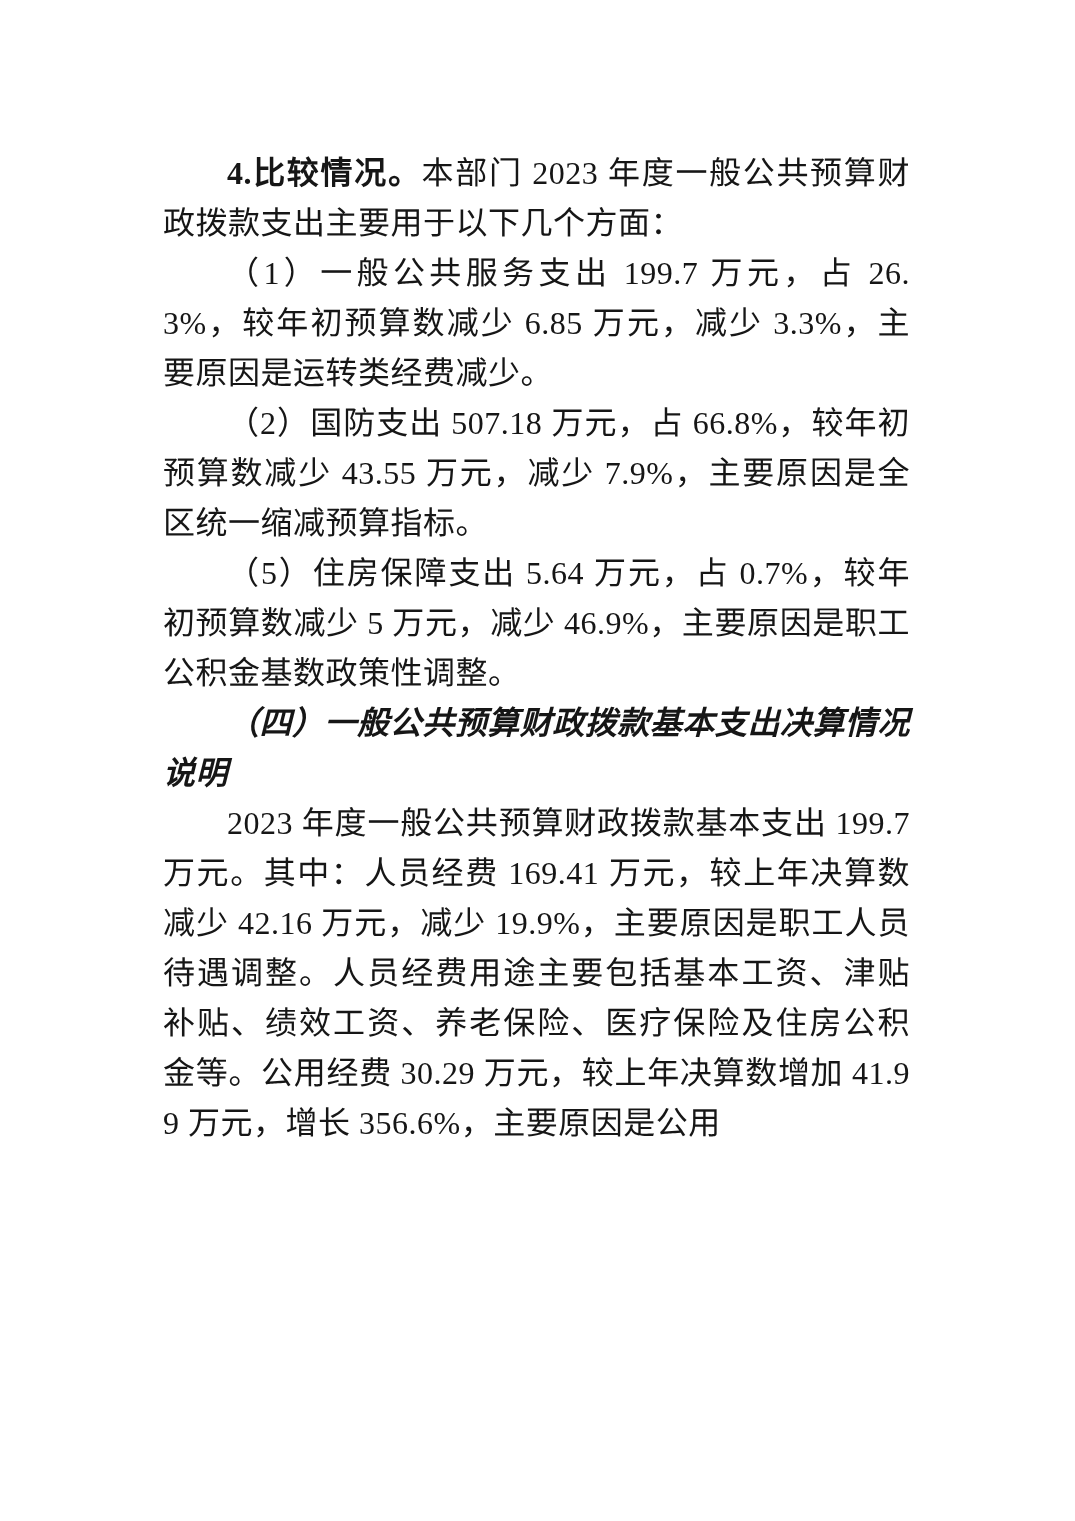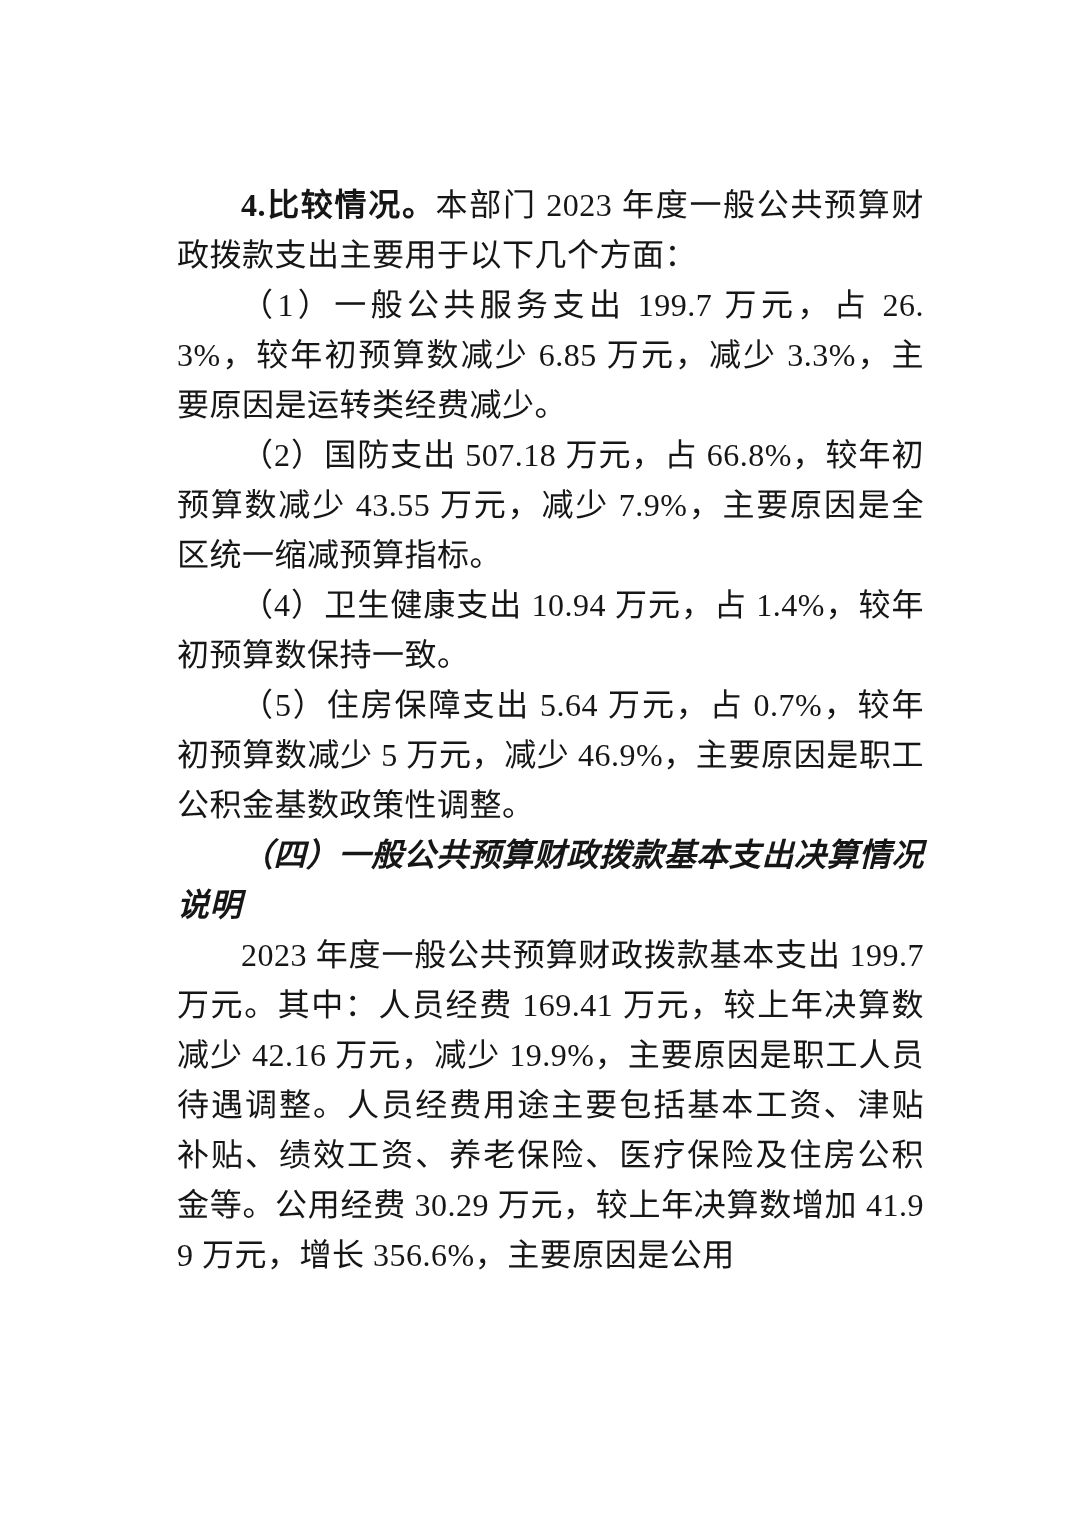--- a/index.html
+++ b/index.html
@@ -18,24 +18,23 @@
   .page {
     position: absolute;
     left: 0;
     top: 0;
     width: 1075px;
     height: 1521px;
     background: #ffffff;
   }
   .text-block {
     position: absolute;
-    left: 177px;
+    left: 163px;
     top: 148px;
     width: 747px;
-    margin-top: 32px;
   }
   .para {
     margin: 0;
     font-size: 32px;
     line-height: 50px;
     text-align: justify;
     text-justify: inter-character;
     text-indent: 2em;
     letter-spacing: 0.5px;
     word-break: break-all;
@@ -54,21 +53,20 @@
 <div class="page">
   <div class="text-block">
 
     <p class="para"><strong>4.比较情况。</strong><span>本部门 2023 年度一般公共预算财政拨款支出主要用于以下几个方面：</span></p>
 
     <p class="para"><span>（1）一般公共服务支出 199.7 万元，占 26.3%，较年初预算数减少 6.85 万元，减少 3.3%，主要原因是运转类经费减少。</span></p>
 
     <p class="para"><span>（2）国防支出 507.18 万元，占 66.8%，较年初预算数减少 43.55 万元，减少 7.9%，主要原因是全区统一缩减预算指标。</span></p>
 
 
-    <p class="para"><span>（4）卫生健康支出 10.94 万元，占 1.4%，较年初预算数保持一致。</span></p>
 
     <p class="para"><span>（5）住房保障支出 5.64 万元，占 0.7%，较年初预算数减少 5 万元，减少 46.9%，主要原因是职工公积金基数政策性调整。</span></p>
 
     <p class="para heading"><span>（四）一般公共预算财政拨款基本支出决算情况说明</span></p>
 
     <p class="para"><span>2023 年度一般公共预算财政拨款基本支出 199.7 万元。其中：人员经费 169.41 万元，较上年决算数减少 42.16 万元，减少 19.9%，主要原因是职工人员待遇调整。人员经费用途主要包括基本工资、津贴补贴、绩效工资、养老保险、医疗保险及住房公积金等。公用经费 30.29 万元，较上年决算数增加 41.99 万元，增长 356.6%，主要原因是公用</span></p>
 
   </div>
 </div>
 

